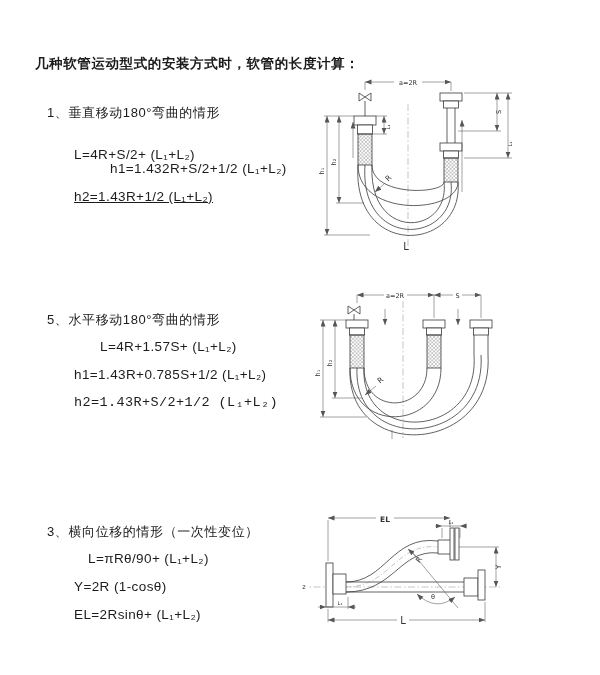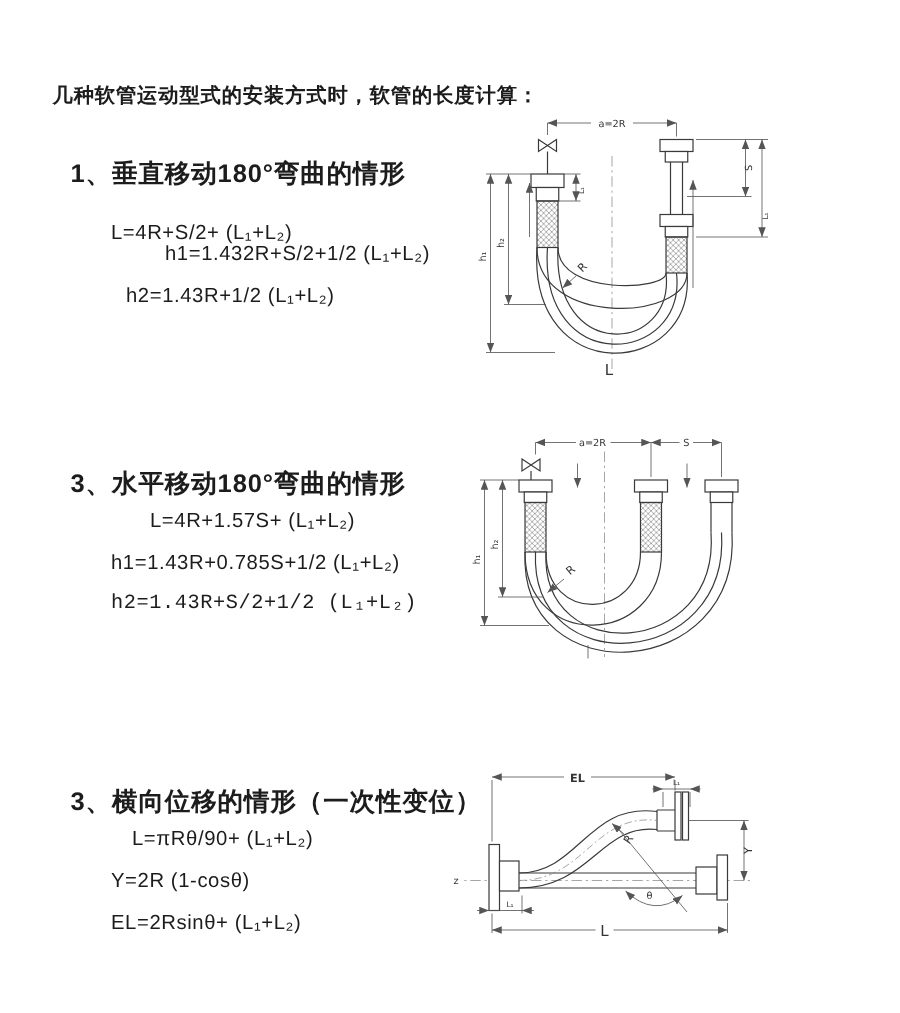--- a/index.html
+++ b/index.html
@@ -6,21 +6,21 @@
   html,body { width:600px; height:675px; }
   body {
     position:relative;
     background:#ffffff;
     font-family:"Liberation Sans","DejaVu Sans",sans-serif;
     color:#1c1c1c;
     overflow:hidden;
   }
   .abs { position:absolute; white-space:nowrap; }
   .doc-title { font-size:13.5px; font-weight:700; letter-spacing:0.6px; }
-  .sec-head  { font-size:17px; font-weight:700; letter-spacing:0.6px; }
+  .sec-head  { font-size:13px; font-weight:400; letter-spacing:0.6px; }
   .formula   { font-size:13.5px; font-weight:400; letter-spacing:0.4px; }
 
   svg { display:block; }
   svg text { font-family:"DejaVu Sans","Liberation Sans",sans-serif; fill:#333; }
   .dwg  { stroke:#3a3a3a; stroke-width:0.8; fill:none; }
   .dwgf { stroke:#3a3a3a; stroke-width:0.8; fill:#ffffff; }
   .dim  { stroke:#555;   stroke-width:0.55; fill:none; }
   .cl   { stroke:#888;   stroke-width:0.5; stroke-dasharray:7 2.5 1.5 2.5; fill:none; }
   .hosecl { stroke:#888; stroke-width:0.5; stroke-dasharray:5 2 1.2 2; fill:none; }
   .lbl  { font-size:6.5px; }
@@ -29,23 +29,23 @@
   .lbl-L{ font-size:10px; }
 </style>
 </head>
 <body>
 
 <div class="abs doc-title" style="left:35px; top:21px;margin-top:34px;">几种软管运动型式的安装方式时，软管的长度计算：</div>
 
 <div class="abs sec-head" style="left:47px; top:104px;">1、垂直移动180°弯曲的情形</div>
 <div class="abs formula" style="left:74px; top:147px;">L=4R+S/2+ (L₁+L₂)</div>
 <div class="abs formula" style="left:74px; top:161px;padding-left:36px;">h1=1.432R+S/2+1/2 (L₁+L₂)</div>
-<div class="abs formula" style="left:84px; top:189px;">h2=1.43R+1/2 (L₁+L₂)</div>
-
-<div class="abs sec-head" style="left:47px; top:311px;">3、水平移动180°弯曲的情形</div>
+<div class="abs formula" style="left:74px; top:189px;text-decoration:underline;">h2=1.43R+1/2 (L₁+L₂)</div>
+
+<div class="abs sec-head" style="left:47px; top:311px;">5、水平移动180°弯曲的情形</div>
 <div class="abs formula" style="left:74px; top:339px;margin-left:26px;">L=4R+1.57S+ (L₁+L₂)</div>
 <div class="abs formula" style="left:74px; top:367px;">h1=1.43R+0.785S+1/2 (L₁+L₂)</div>
 <div class="abs formula" style="left:74px; top:395px;font-family:Liberation Mono, monospace;">h2=1.43R+S/2+1/2 (L₁+L₂)</div>
 
 <div class="abs sec-head" style="left:47px; top:523px;">3、横向位移的情形（一次性变位）</div>
 <div class="abs formula" style="left:74px; top:551px;margin-left:14px;">L=πRθ/90+ (L₁+L₂)</div>
 <div class="abs formula" style="left:74px; top:579px;">Y=2R (1-cosθ)</div>
 <div class="abs formula" style="left:74px; top:607px;">EL=2Rsinθ+ (L₁+L₂)</div>
 
 <div class="abs" style="left:312px; top:70px;">

